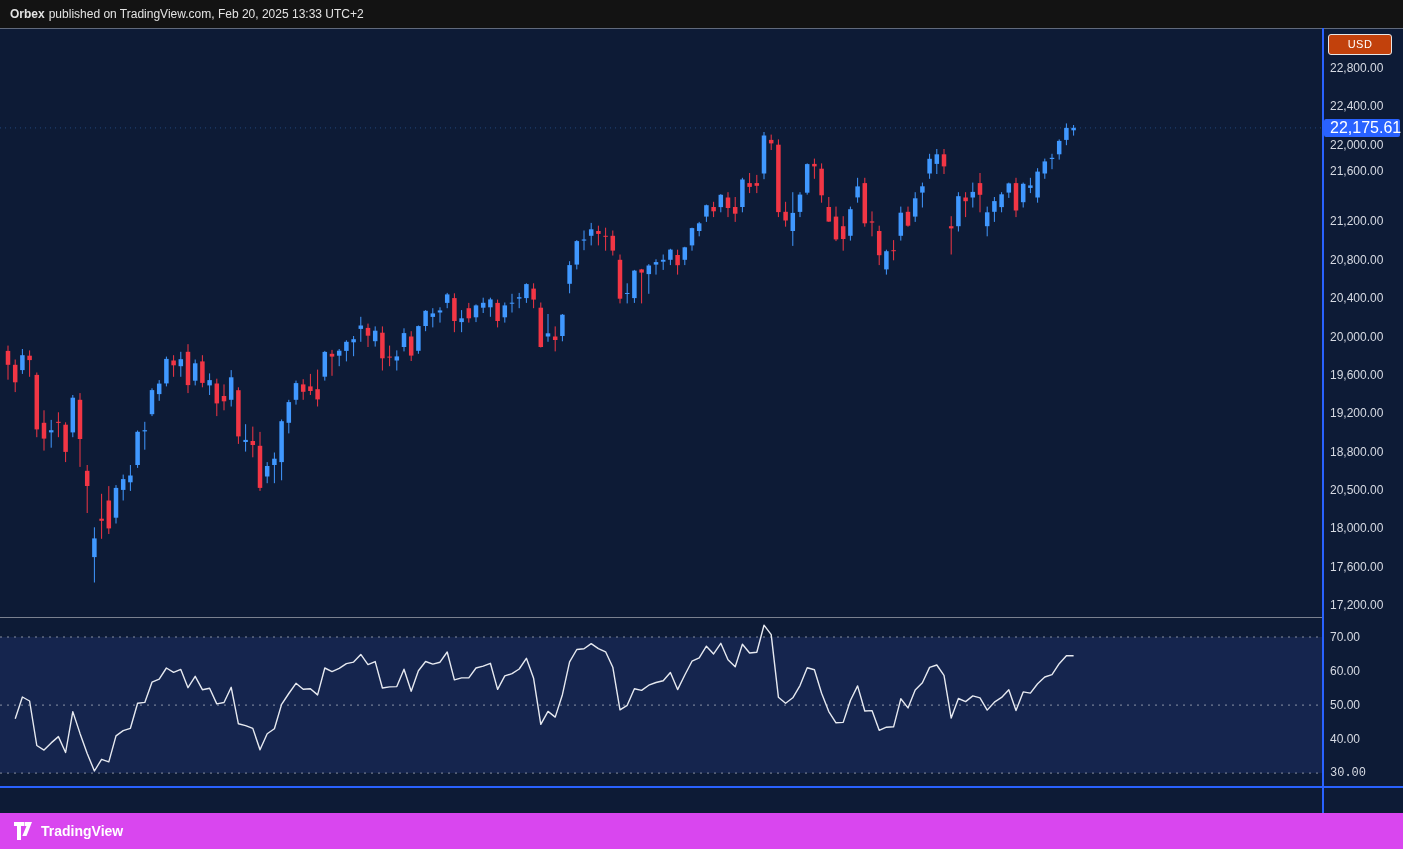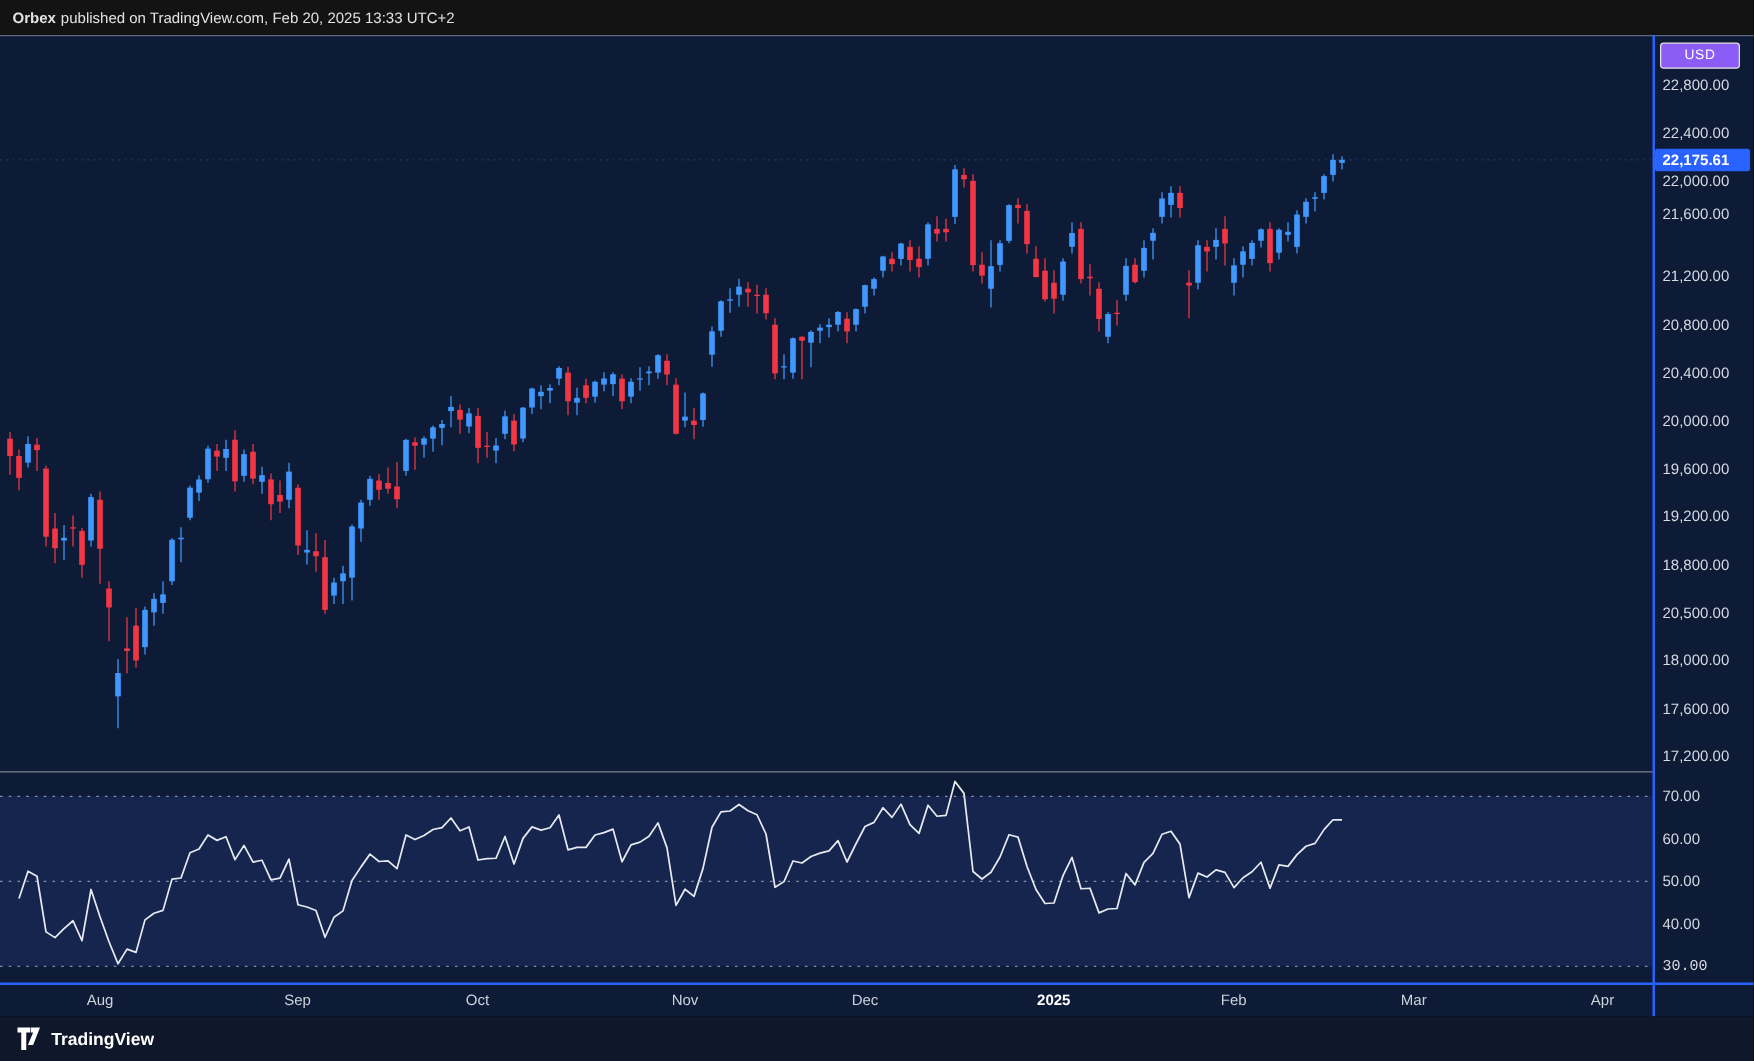--- a/index.html
+++ b/index.html
@@ -19,30 +19,30 @@
   .sep-time  { left:0; top:786px; width:1403px; height:2px; background:var(--accent); }
   .sep-axis  { left:1322px; top:28px; width:2px; height:785px; background:var(--accent); }
 
   svg.pane { position:absolute; left:0; display:block; }
   #main-svg { top:28px; }
   #rsi-svg  { top:618px; }
 
   
   .price-axis { left:1324px; top:28px; width:79px; height:758px; }
   .tick { position:absolute; left:6px; font-size:12px; color:#d6dae3; line-height:14px; white-space:nowrap; }
-  .usd-btn { position:absolute; top:6px; left:4px; width:64px; height:21px; background:#8b5cf6; border:1px solid #e6e6e6; border-radius:3px; color:#fff; font-size:11px; text-align:center; line-height:19px; letter-spacing:0.5px; }
-  .price-tag { position:absolute; left:0px; width:76px; height:18px; background:var(--accent); color:#fff; font-size:12px; font-weight:bold; line-height:18px; padding-left:6px; border-radius:2px; }
+  .usd-btn { position:absolute; top:6px; left:4px; width:64px; height:21px; background:#c2410c; border:1px solid #e6e6e6; border-radius:3px; color:#fff; font-size:11px; text-align:center; line-height:19px; letter-spacing:0.5px; }
+  .price-tag { position:absolute; left:0px; width:76px; height:18px; background:var(--accent); color:#fff; font-size:16px; font-weight:normal; line-height:18px; padding-left:6px; border-radius:2px; }
 
   
   .time-axis { left:0; top:788px; width:1322px; height:25px; }
   .xtick { position:absolute; top:0; height:25px; line-height:25px; font-size:12px; color:#ccd1db; transform:translateX(-50%); white-space:nowrap; }
   .xtick.strong { color:#ffffff; font-weight:bold; }
 
   
-  .footer { left:0; top:813px; width:1403px; height:36px; background:#0f172a; display:flex; align-items:center; padding-left:12px; gap:7px; }
+  .footer { left:0; top:813px; width:1403px; height:36px; background:#d946ef; display:flex; align-items:center; padding-left:12px; gap:7px; }
   .footer .brand { color:#fff; font-size:14px; font-weight:bold; }
 </style>
 </head>
 <body>
 
 <div id="root">
 
   <div class="abs top-bar">
     <b>Orbex</b>
     <span>published on TradingView.com, Feb 20, 2025 13:33 UTC+2</span>
@@ -682,31 +682,20 @@
       <div class="tick" style="top: 493px;">18,000.00</div>
       <div class="tick" style="top: 532px;">17,600.00</div>
       <div class="tick" style="top: 570px;">17,200.00</div>
       <div class="tick" style="top: 602px;">70.00</div>
       <div class="tick" style="top: 636px;">60.00</div>
       <div class="tick" style="top: 670px;">50.00</div>
       <div class="tick" style="top: 704px;">40.00</div>
       <div class="tick" style="top: 738px; font-family: Liberation Mono, monospace;">30.00</div>
     </div>
 
-  <div class="abs time-axis" id="time-axis">
-      <div class="xtick" style="left: 80px;">Aug</div>
-      <div class="xtick" style="left: 238px;">Sep</div>
-      <div class="xtick" style="left: 382px;">Oct</div>
-      <div class="xtick" style="left: 548px;">Nov</div>
-      <div class="xtick" style="left: 692px;">Dec</div>
-      <div class="xtick strong" style="left: 843px;">2025</div>
-      <div class="xtick" style="left: 987px;">Feb</div>
-      <div class="xtick" style="left: 1131px;">Mar</div>
-      <div class="xtick" style="left: 1282px;">Apr</div>
-    </div>
 
   <div class="abs footer">
     <svg width="22" height="22" viewBox="0 0 22 22">
       <path fill="#ffffff" d="M2 4h10v4H9v14H5V8H2z M12.5 4H20l-5.5 14h-4.2l4.2-10h-2z" transform="translate(0,-2)"></path>
     </svg>
     <span class="brand">TradingView</span>
   </div>
 
 </div>
 

